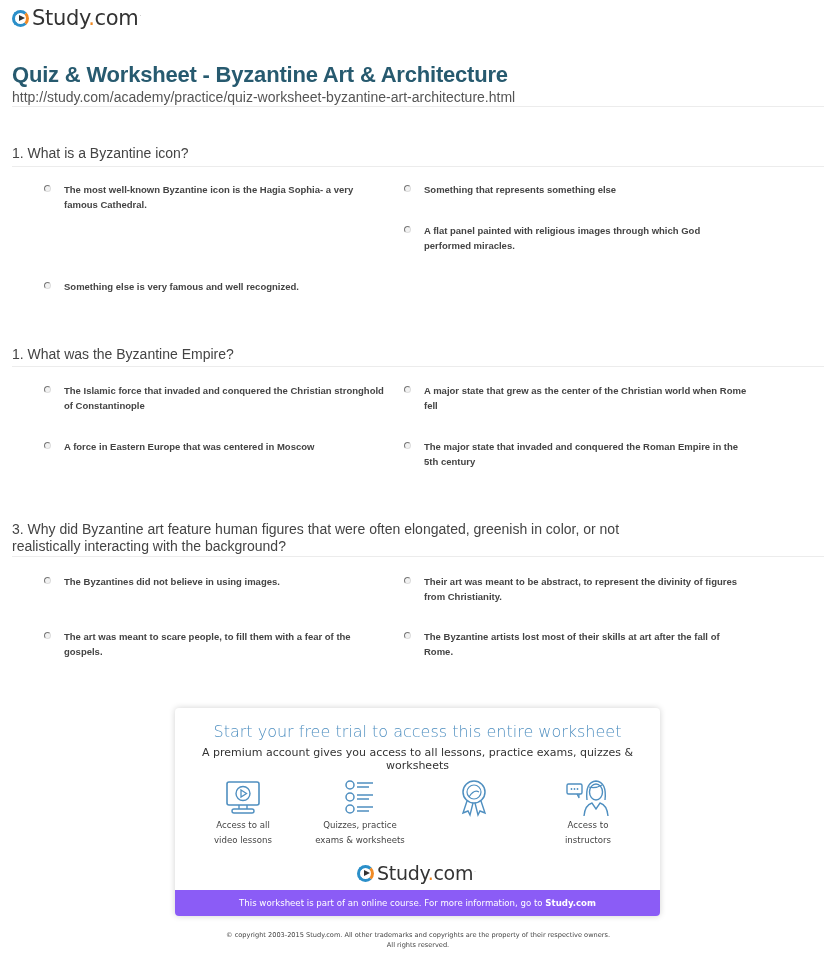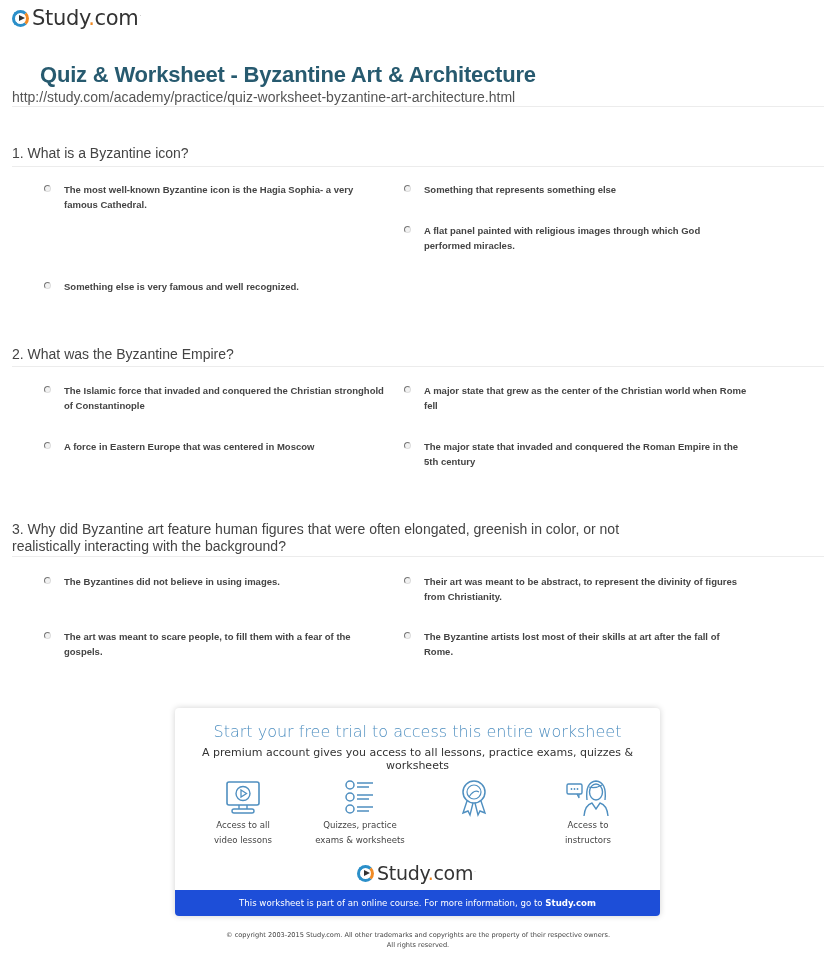--- a/index.html
+++ b/index.html
@@ -8,39 +8,39 @@
 
   .logo { position: absolute; display: flex; align-items: center; }
   .logo .mark { width: 17px; height: 17px; border-radius: 50%; border: 3px solid #2b8fc9; border-right-color: #f08a24; position: relative; margin-right: 3px; }
   .logo .mark::after { content: ""; position: absolute; left: 4px; top: 2.5px; border-left: 6px solid #333; border-top: 3.5px solid transparent; border-bottom: 3.5px solid transparent; }
   .logo .word { font-family: "DejaVu Sans", sans-serif; font-size: 21px; color: #333; letter-spacing: -0.3px; }
   .logo .word .dot { color: #f08a24; }
   .logo .tm { font-size: 6px; color: #666; align-self: flex-start; margin-top: 6px; margin-left: 1px; }
 
   .top-logo { left: 12px; top: 6px; }
 
-  .page-title { position: absolute; left: 12px; top: 62px; font-size: 22px; font-weight: bold; color: #275a6f; letter-spacing: -0.2px; margin-left: 28px; }
+  .page-title { position: absolute; left: 12px; top: 62px; font-size: 22px; font-weight: bold; color: #275a6f; letter-spacing: -0.2px; }
   .page-url { position: absolute; left: 12px; top: 89px; font-size: 14px; color: #555; }
   .rule { position: absolute; left: 12px; width: 812px; height: 1px; background: #ececec; }
 
   .question { position: absolute; left: 12px; font-size: 14px; color: #444; line-height: 17px; width: 800px; }
 
   .opt { position: absolute; display: flex; align-items: flex-start; }
   .opt .radio { width: 7px; height: 7px; border-radius: 50%; border: 1.5px solid #777; border-right-color: #ddd; border-bottom-color: #ddd; margin-top: 3px; margin-right: 13px; flex-shrink: 0; background: #f2f2f2; }
   .opt .txt { font-size: 9.5px; font-weight: bold; color: #444; line-height: 15px; width: 325px; }
 
   .promo { position: absolute; left: 175px; top: 708px; width: 485px; height: 208px; background: #fff; border-radius: 4px; box-shadow: 0 0 6px rgba(0,0,0,0.18); overflow: hidden; }
   .promo-title { position: absolute; left: 0; width: 100%; top: 14px; text-align: center; font-family: "DejaVu Sans", sans-serif; font-size: 16px; color: #4f8fc0; font-weight: 300; }
   .promo-sub { position: absolute; left: 0; width: 100%; top: 38px; text-align: center; font-family: "DejaVu Sans", sans-serif; font-size: 11px; color: #333; }
   .feature { position: absolute; top: 70px; width: 110px; text-align: center; }
   .feature svg { display: block; margin: 0 auto; }
   .feature .flabel { margin-top: 0; font-family: "DejaVu Sans", sans-serif; font-size: 8.6px; color: #444; line-height: 15px; }
   .promo-logo { left: 182px; top: 154px; }
   .promo-logo .word { font-size: 19px; }
-  .promo-bar { position: absolute; left: 0; bottom: 0; width: 100%; height: 26px; background: #1d4ed8; color: #fff; text-align: center; font-family: "DejaVu Sans", sans-serif; font-size: 8.6px; line-height: 26px; }
+  .promo-bar { position: absolute; left: 0; bottom: 0; width: 100%; height: 26px; background: #8b5cf6; color: #fff; text-align: center; font-family: "DejaVu Sans", sans-serif; font-size: 8.6px; line-height: 26px; }
   .promo-bar b { font-weight: bold; }
 
   .copyright { position: absolute; left: 0; width: 836px; top: 930px; text-align: center; font-family: "DejaVu Sans", sans-serif; font-size: 6.6px; color: #444; line-height: 10px; }
 </style>
 </head>
 <body>
 
 <div class="logo top-logo">
   <span class="mark"></span>
   <span class="word"><span>Study</span><span class="dot">.</span><span>com</span></span>
@@ -64,21 +64,21 @@
 </div>
 <div class="opt" style="left:404px; top:223px">
   <span class="radio"></span>
   <span class="txt">A flat panel painted with religious images through which God performed miracles.</span>
 </div>
 <div class="opt" style="left:44px; top:279px">
   <span class="radio"></span>
   <span class="txt">Something else is very famous and well recognized.</span>
 </div>
 
-<div class="question" style="top:346px">2. What was the Byzantine Empire?</div>
+<div class="question" style="top:346px">1. What was the Byzantine Empire?</div>
 <div class="rule" style="top:366px"></div>
 
 <div class="opt" style="left:44px; top:383px">
   <span class="radio"></span>
   <span class="txt">The Islamic force that invaded and conquered the Christian stronghold of Constantinople</span>
 </div>
 <div class="opt" style="left:404px; top:383px">
   <span class="radio"></span>
   <span class="txt">A major state that grew as the center of the Christian world when Rome fell</span>
 </div>

